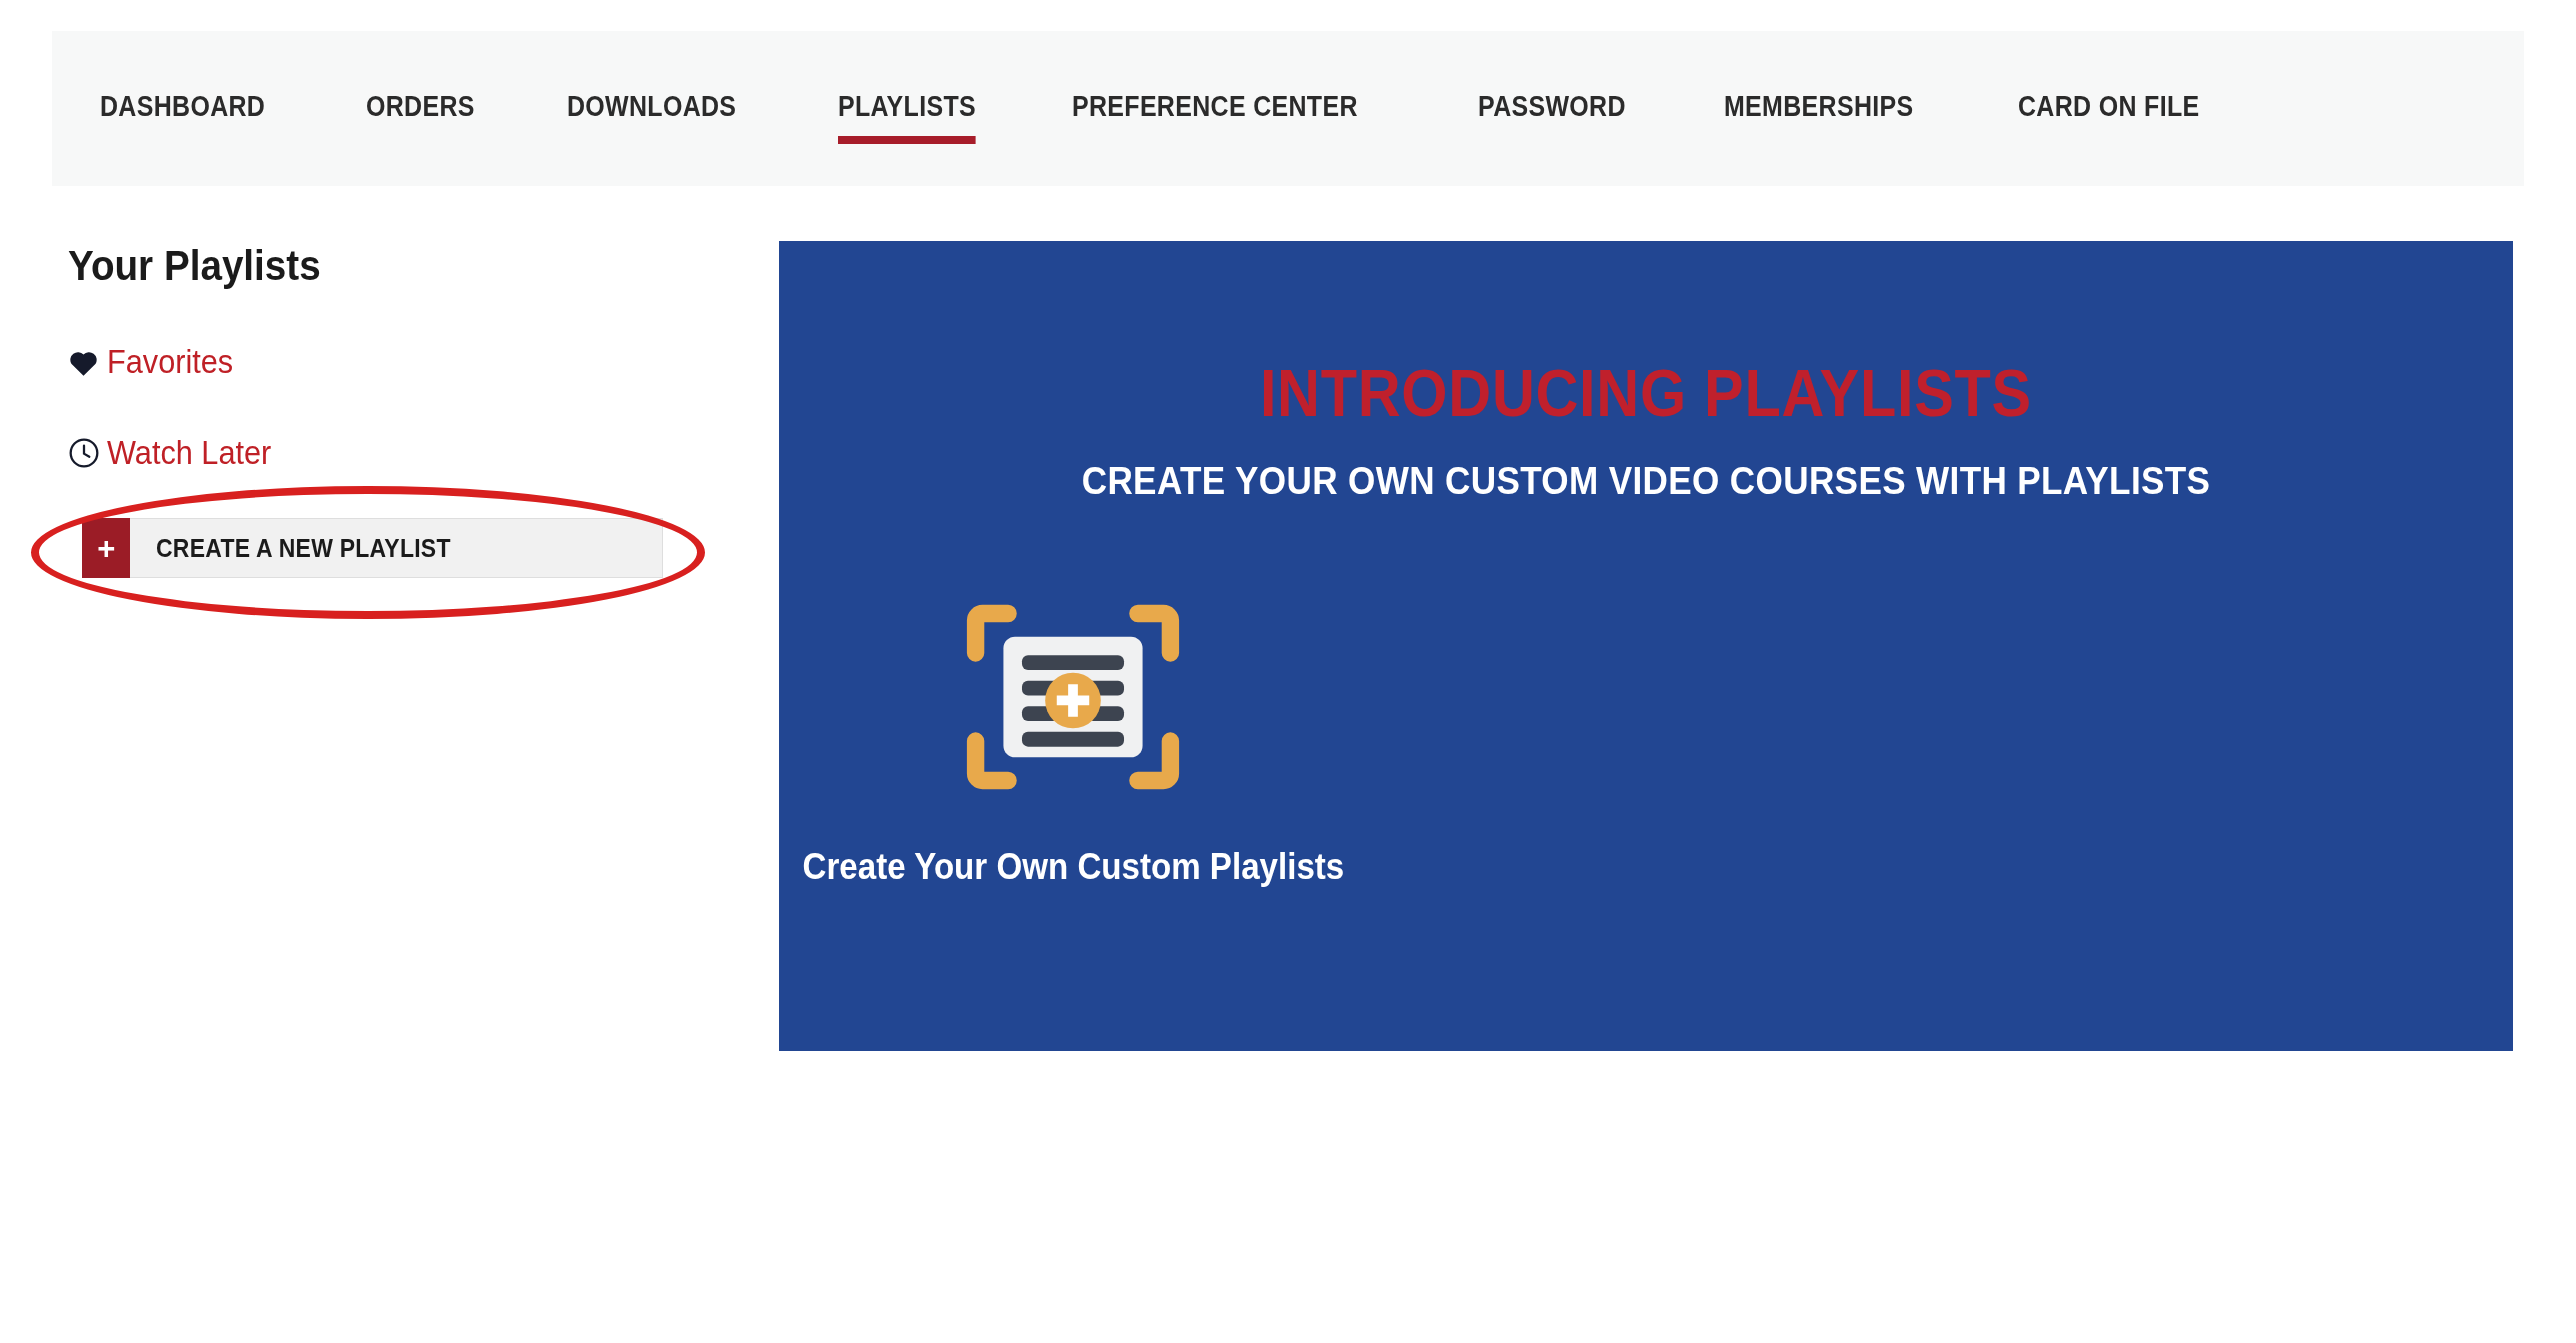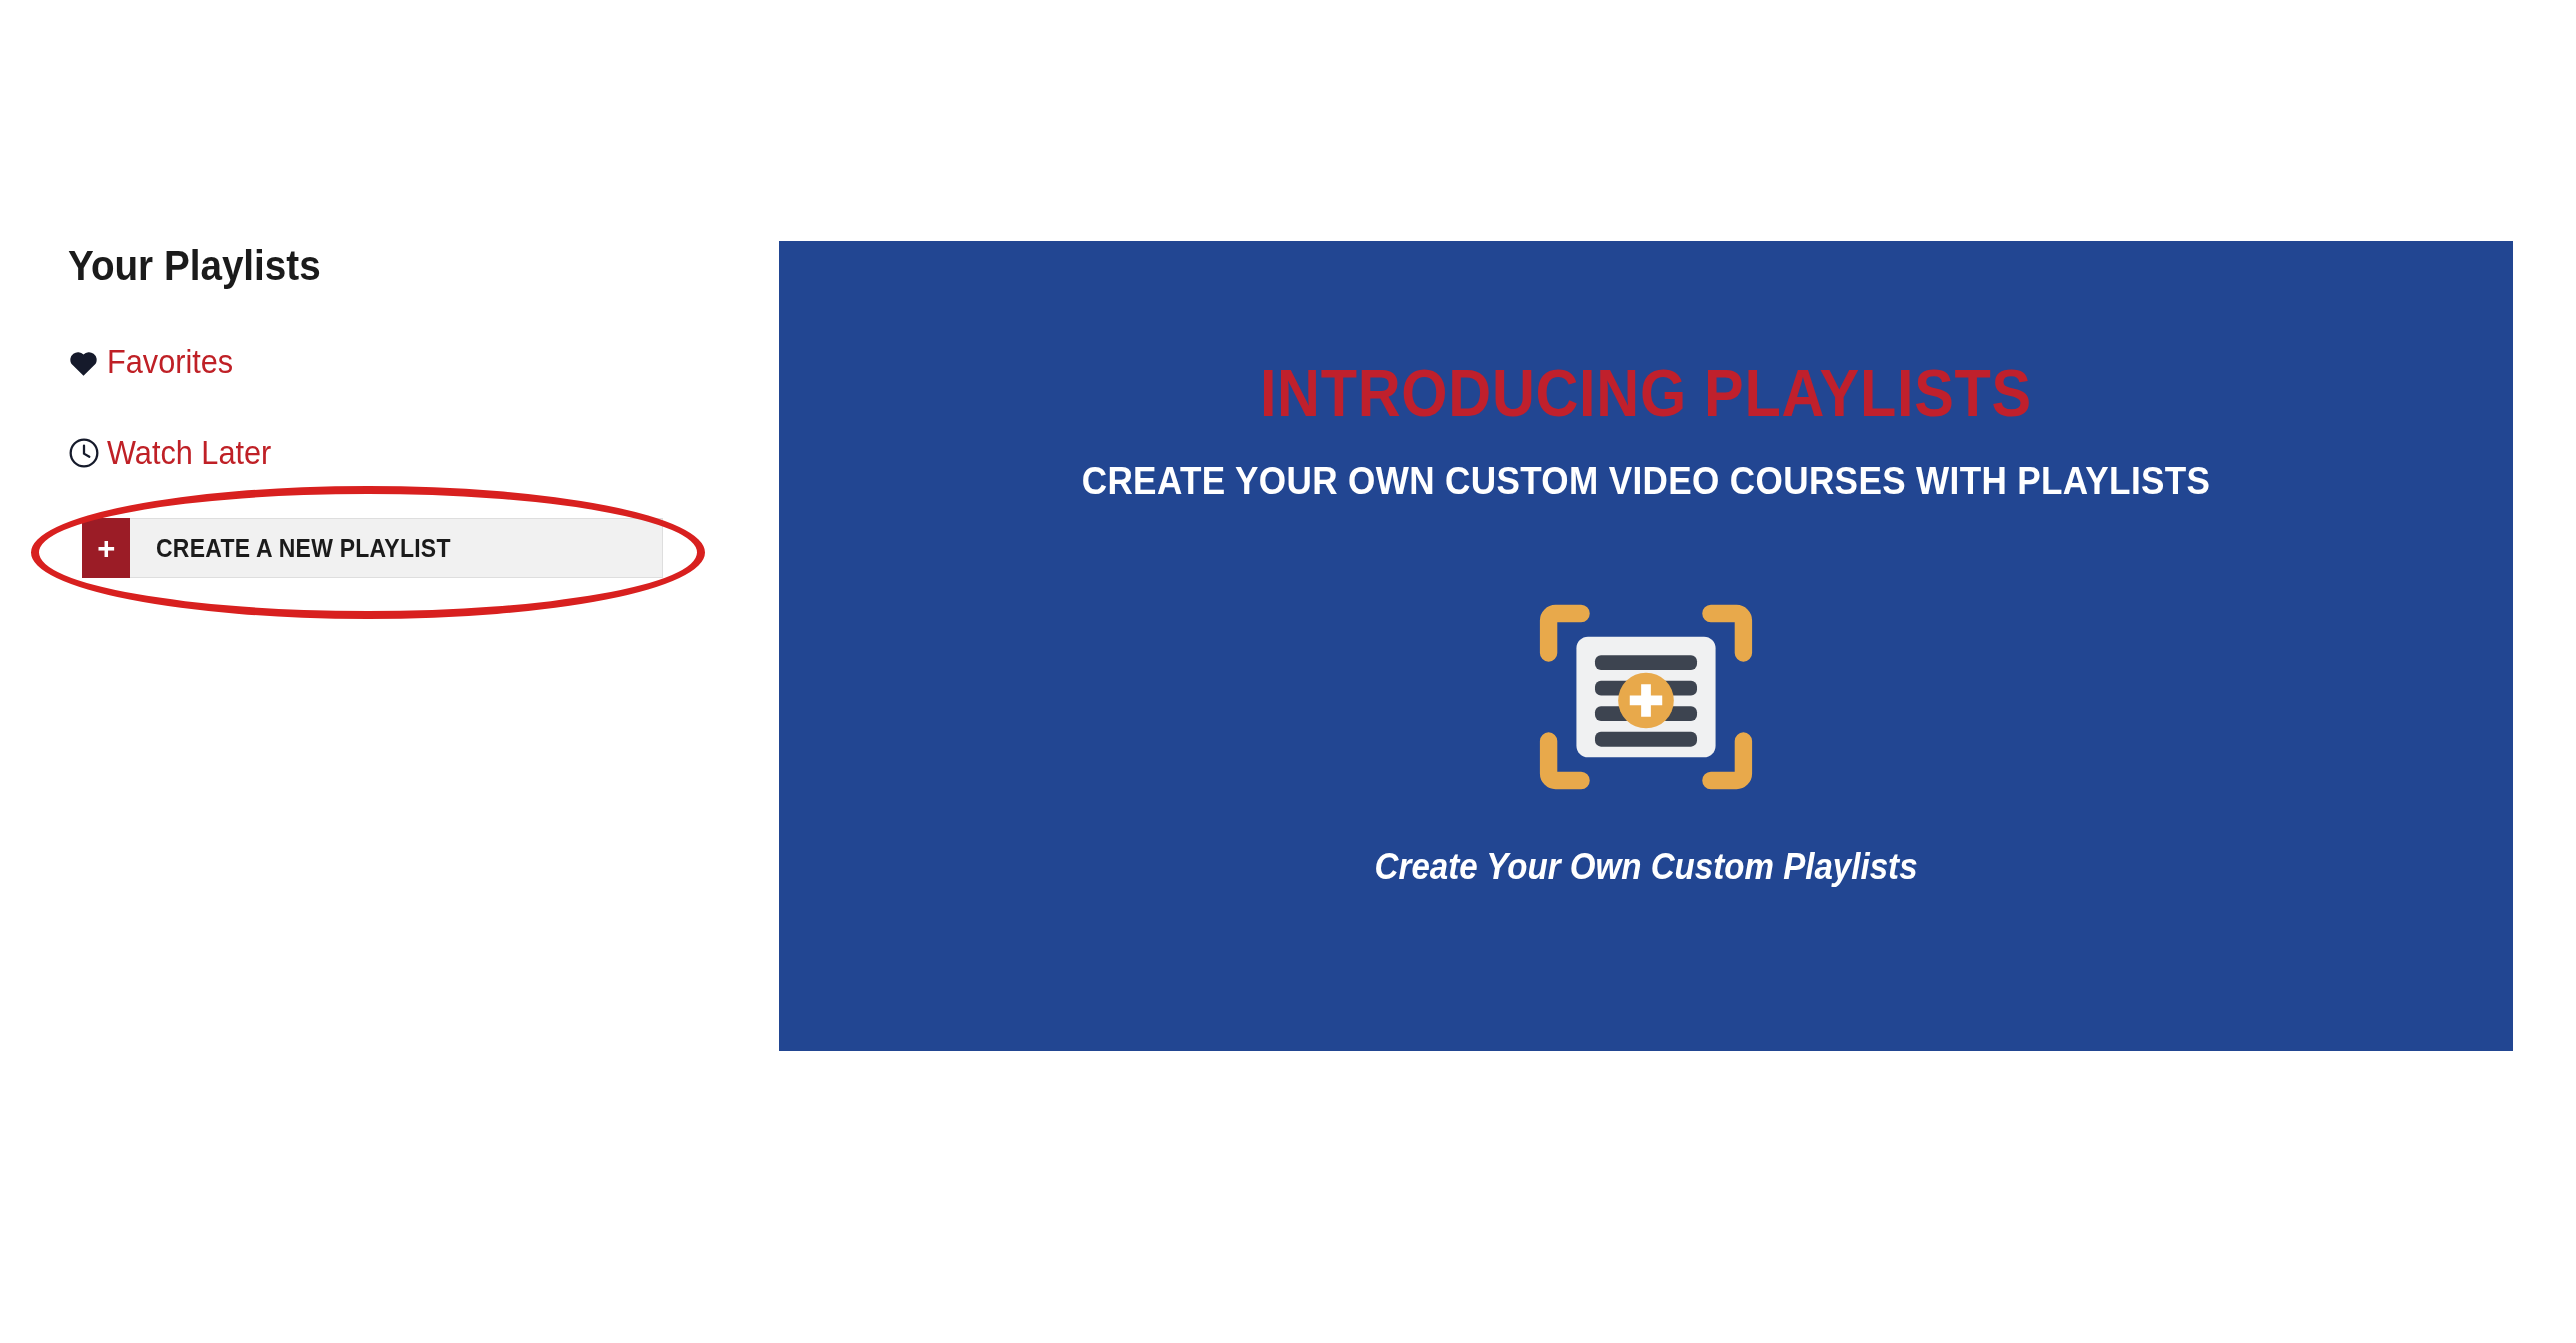--- a/index.html
+++ b/index.html
@@ -181,23 +181,22 @@
     font-size: 39px;
     letter-spacing: 0.4px;
     color: #ffffff;
     text-transform: uppercase;
     transform: scaleX(0.9);
   }
   .banner-cards {
     margin-top: 85px;
     width: 100%;
     display: flex;
-    justify-content: center;
+    justify-content: space-between;
     gap: 255px;
-    font-style: italic;
   }
   .banner-card {
     display: flex;
     flex-direction: column;
     align-items: center;
     cursor: pointer;
   }
   .card-icon { width: 232px; height: 218px; }
   .card-caption {
     margin-top: 40px;
@@ -242,20 +241,30 @@
     width: 1734px;
     height: 0.8px;
     background: #e6e6e6;
   }
 </style>
 </head>
 <body>
 
 <div id="page">
 
+  <nav class="account-nav">
+    <div class="nav-item">DASHBOARD</div>
+    <div class="nav-item">ORDERS</div>
+    <div class="nav-item">DOWNLOADS</div>
+    <div class="nav-item active">PLAYLISTS</div>
+    <div class="nav-item">PREFERENCE CENTER</div>
+    <div class="nav-item">PASSWORD</div>
+    <div class="nav-item">MEMBERSHIPS</div>
+    <div class="nav-item">CARD ON FILE</div>
+  </nav>
 
   <aside class="sidebar">
     <div class="sidebar-title">Your Playlists</div>
 
     <div class="playlist-link">
       <span class="pl-icon">
         <svg width="31" height="29" viewBox="0 0 24 22" aria-hidden="true">
           <path d="M12 21.3 2.6 11.9A5.9 5.9 0 0 1 12 4.9a5.9 5.9 0 0 1 9.4 7L12 21.3z" fill="#151a2b"></path>
         </svg>
       </span>

